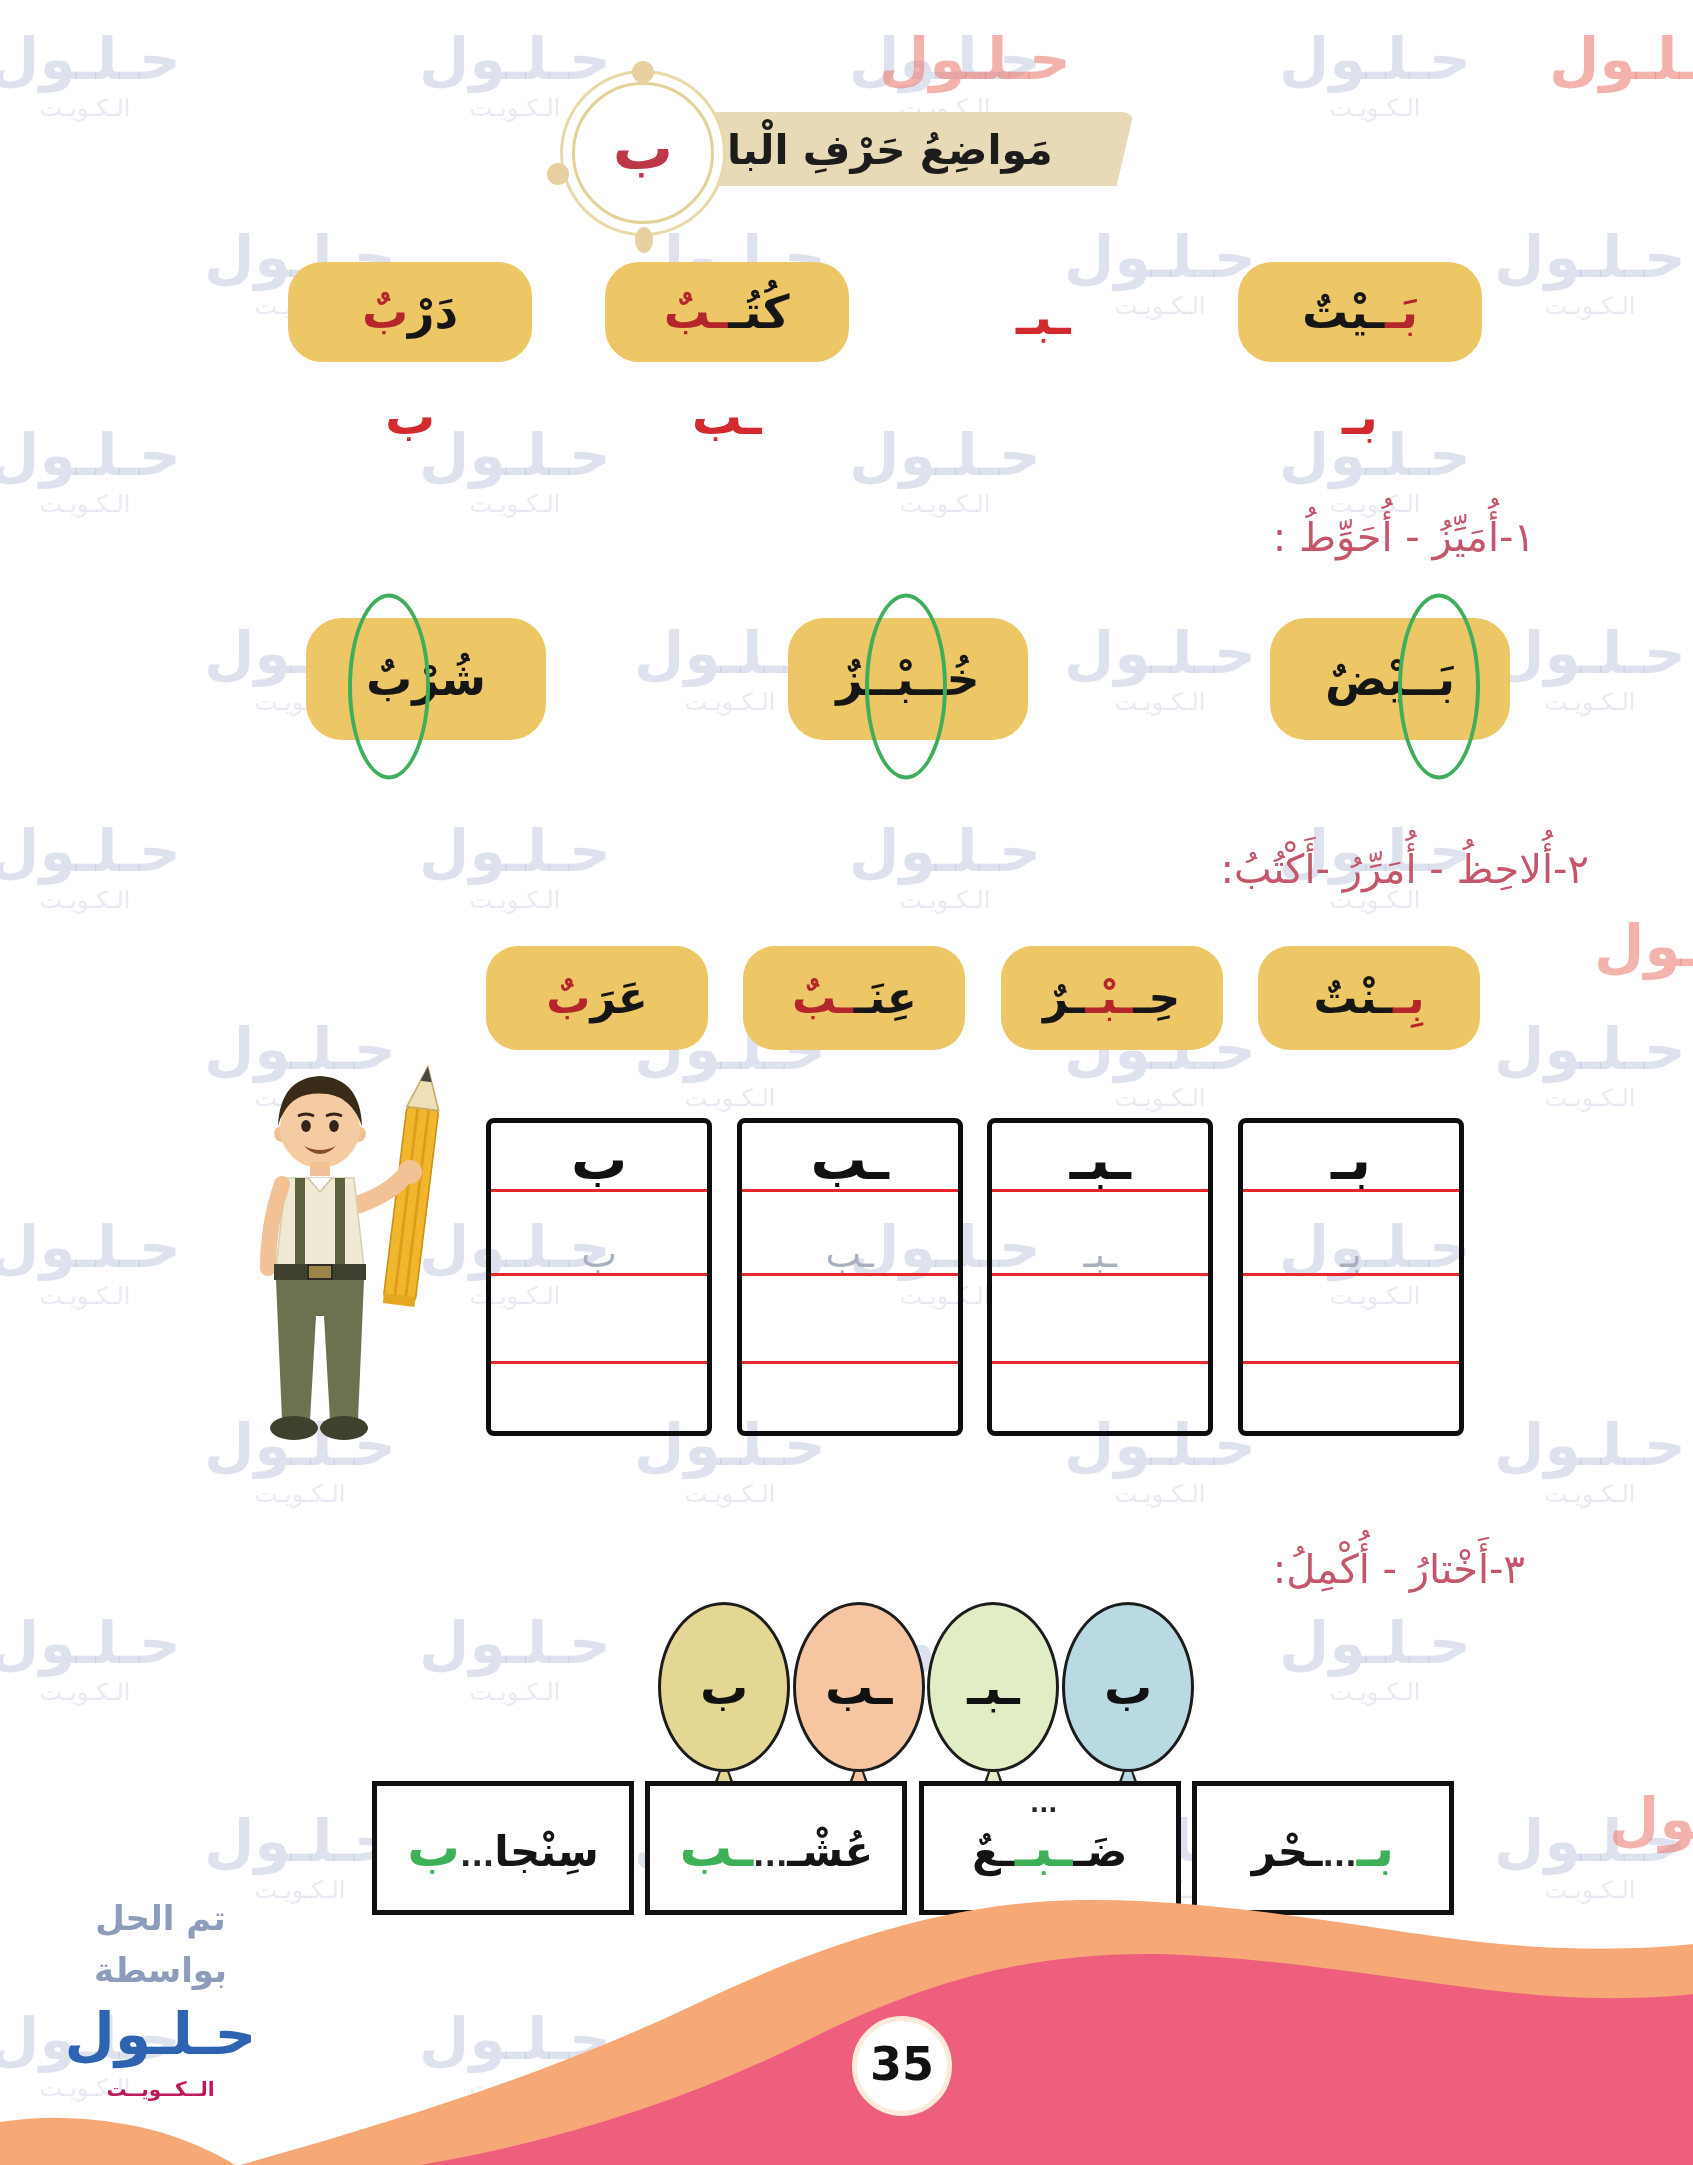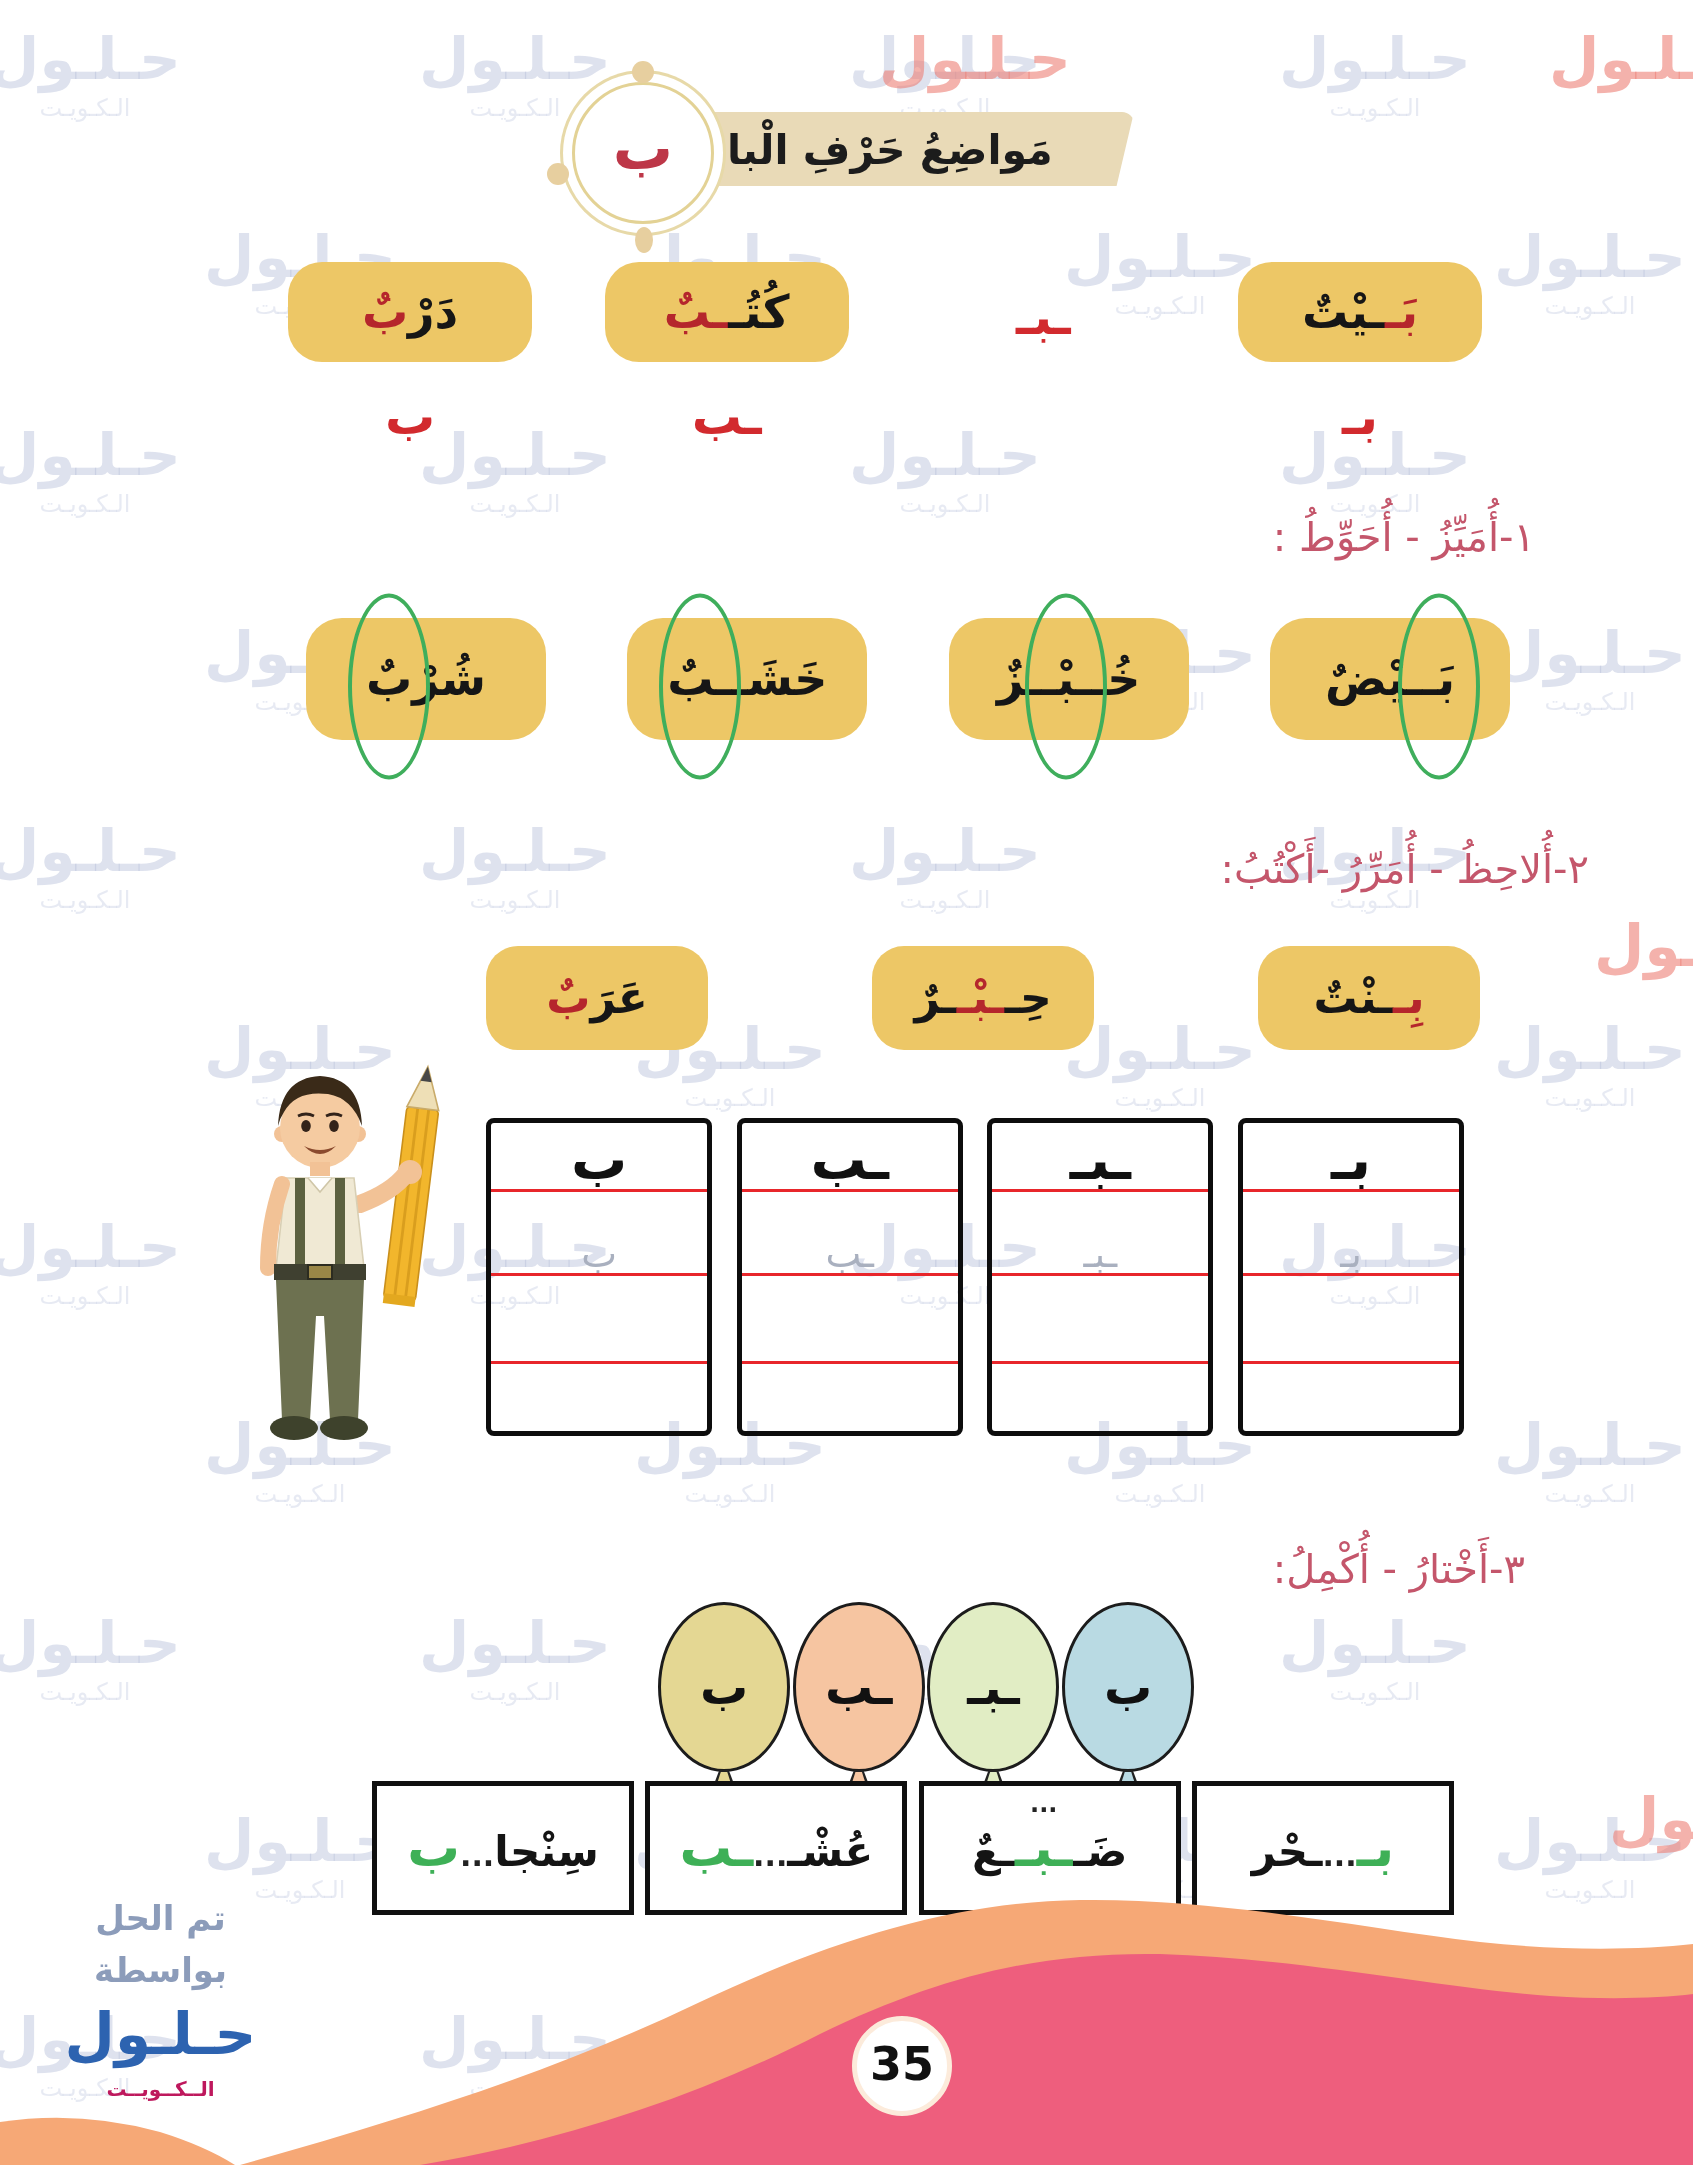--- a/index.html
+++ b/index.html
@@ -337,35 +337,35 @@
   <h2 class="sec" style="top:514px;right:158px;">١-أُمَيِّزُ - أُحَوِّطُ :</h2>
 
   <div class="row rtl r2" style="left:306px;top:618px;width:1204px;">
     <div class="pill">
       <span class="w"><span class="circled">بَـ</span><span>ـيْضٌ</span></span>
     </div>
     <div class="pill">
       <span class="w"><span>خُـ</span><span class="circled">ـبْـ</span><span>ـزٌ</span></span>
     </div>
     <div class="pill">
-      <span class="w"><span>خَشَـ</span><span class="circled">ـبٌ</span></span>
-    </div>
-    <div class="pill">
       <span class="w"><span>شُرْ</span><span class="circled">بٌ</span></span>
     </div>
   </div>
 
   <h2 class="sec" style="top:846px;right:104px;">٢-أُلاحِظُ - أُمَرِّرُ -أَكْتُبُ:</h2>
 
   <div class="row rtl r3" style="left:486px;top:946px;width:994px;">
     <div class="pill">
       <span class="w"><span class="red">بِـ</span><span>ـنْتٌ</span></span>
     </div>
     <div class="pill">
       <span class="w"><span>حِـ</span><span class="red">ـبْـ</span><span>ـرٌ</span></span>
+    </div>
+    <div class="pill">
+      <span class="w"><span>عِنَـ</span><span class="red">ـبٌ</span></span>
     </div>
     <div class="pill">
       <span class="w"><span>عَرَ</span><span class="red">بٌ</span></span>
     </div>
   </div>
 
   <div class="boy">
     <svg width="260" height="424" viewBox="0 0 130 212">
       <g transform="rotate(7 97 60)">
         <rect x="89" y="24" width="16" height="96" rx="2" fill="#f2b62c" stroke="#c98f1b" stroke-width="0.8"></rect>

